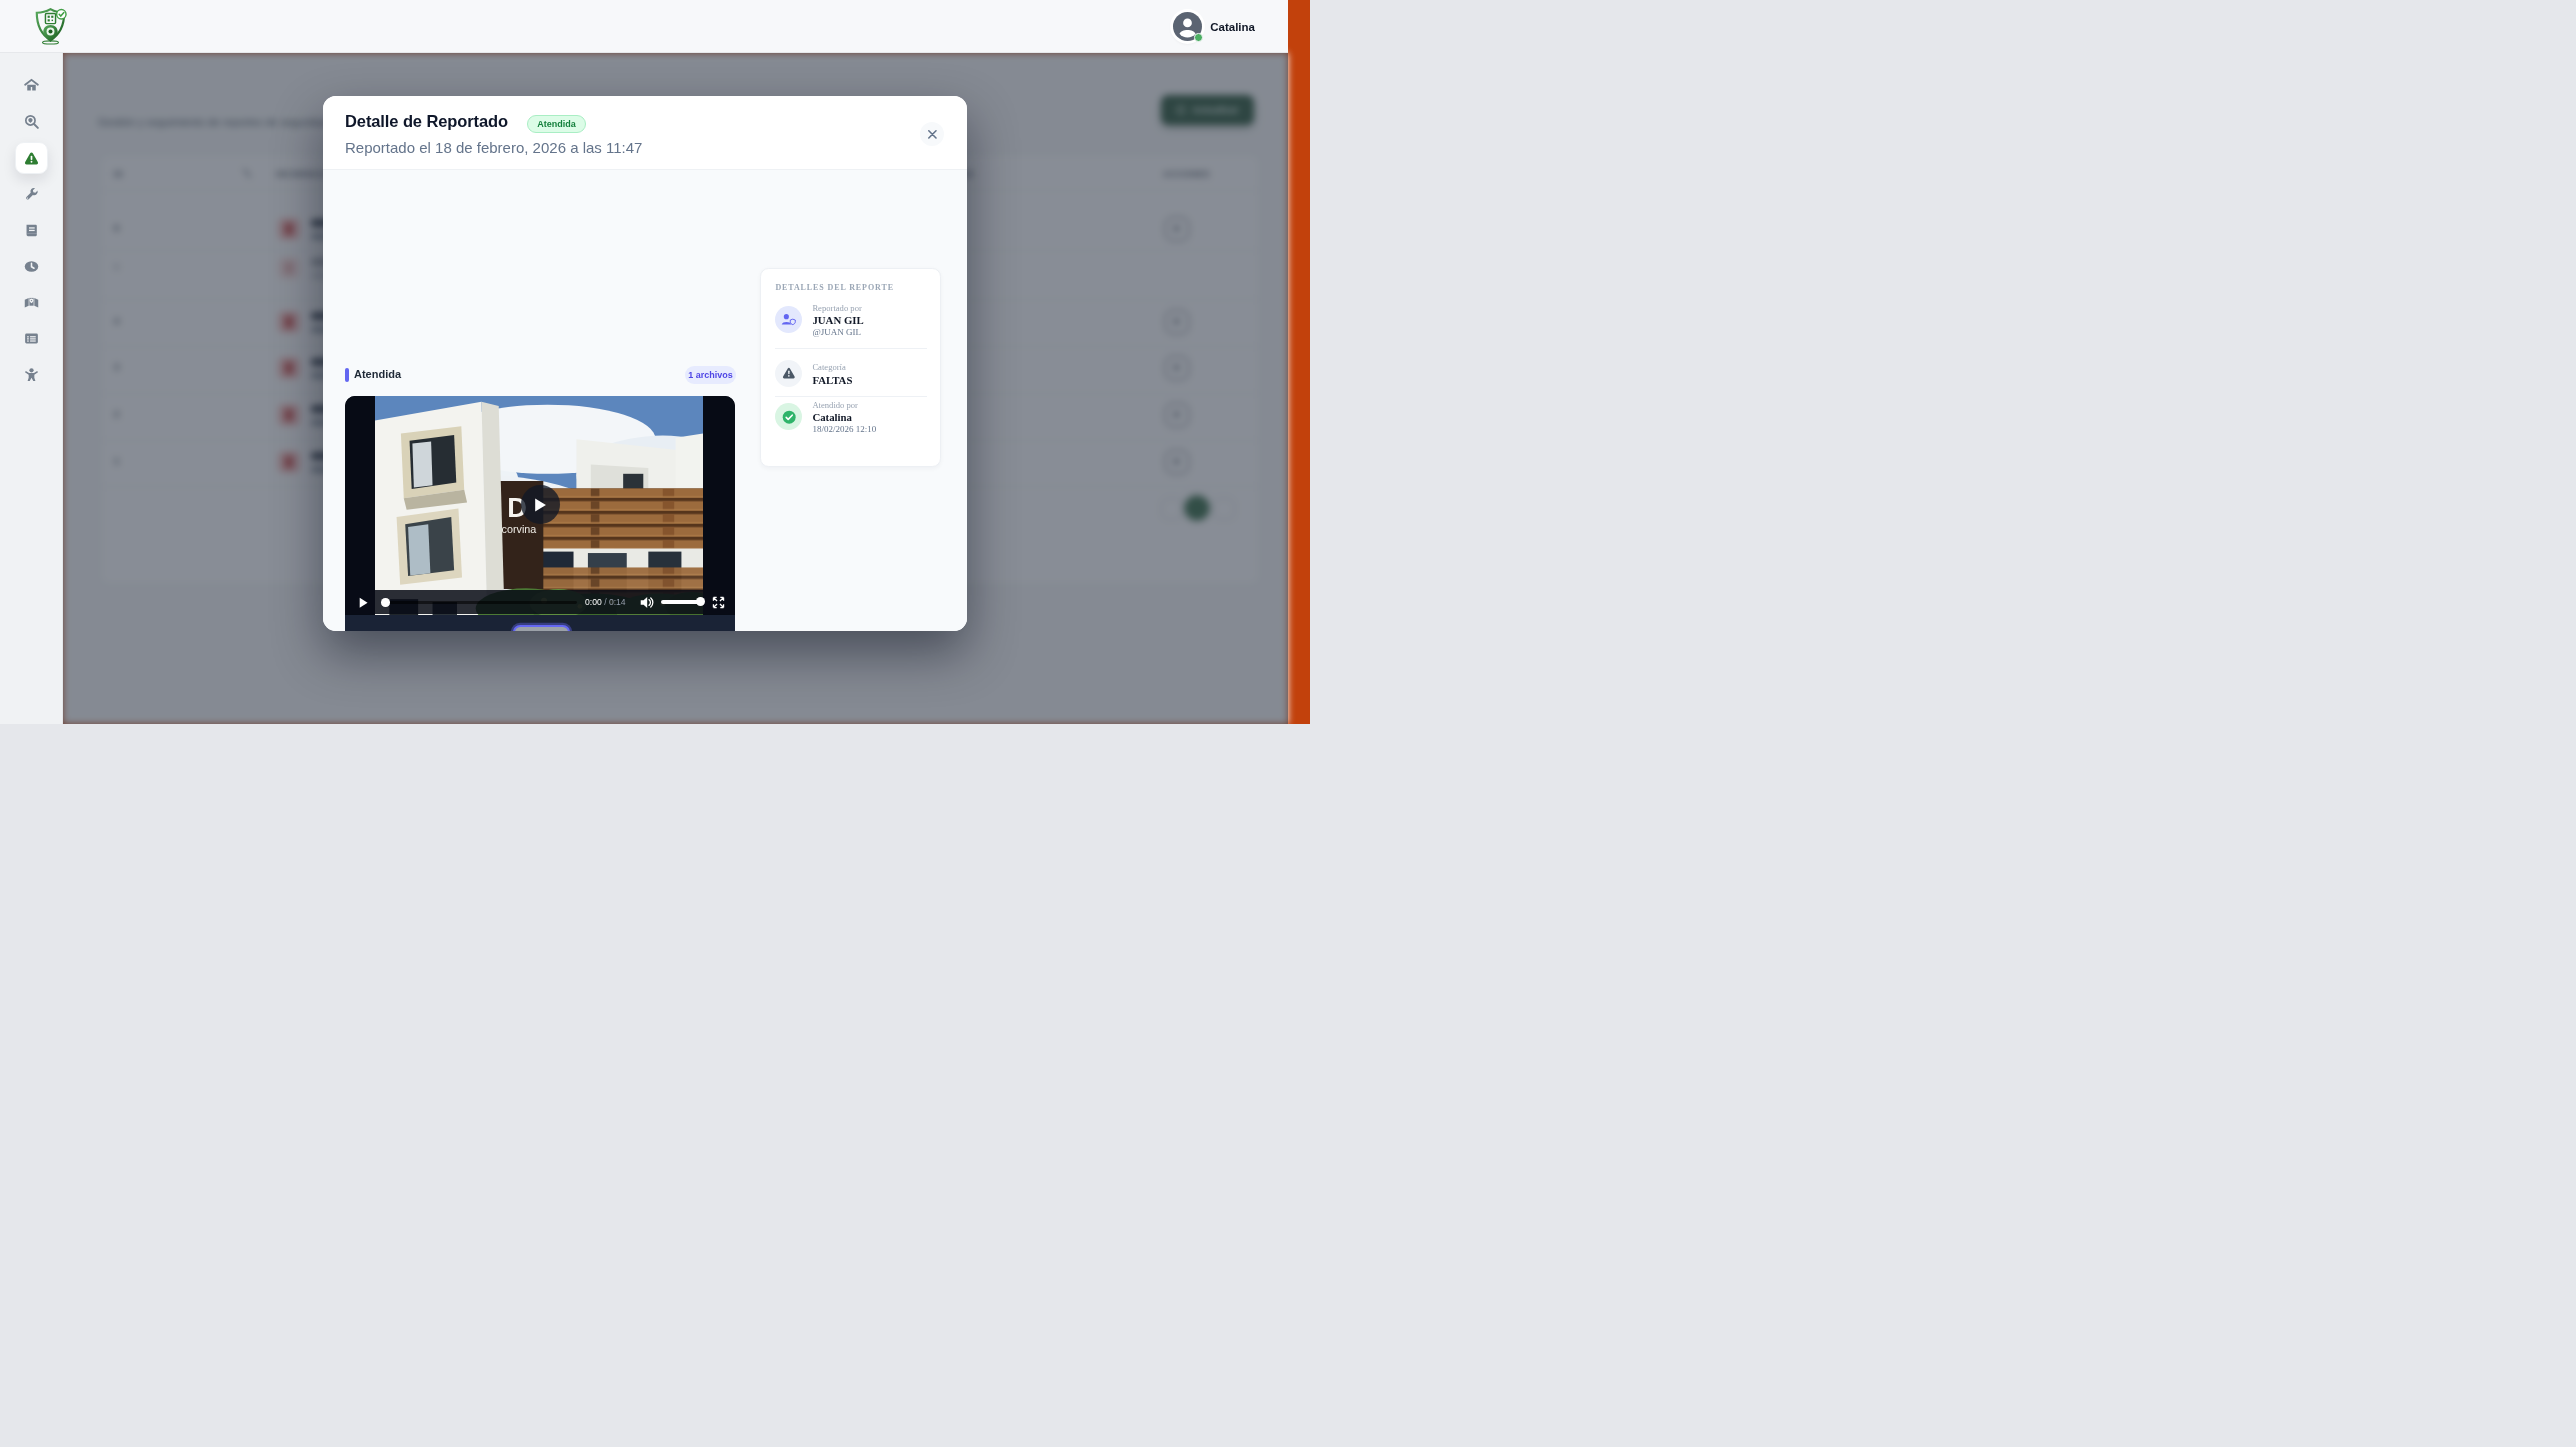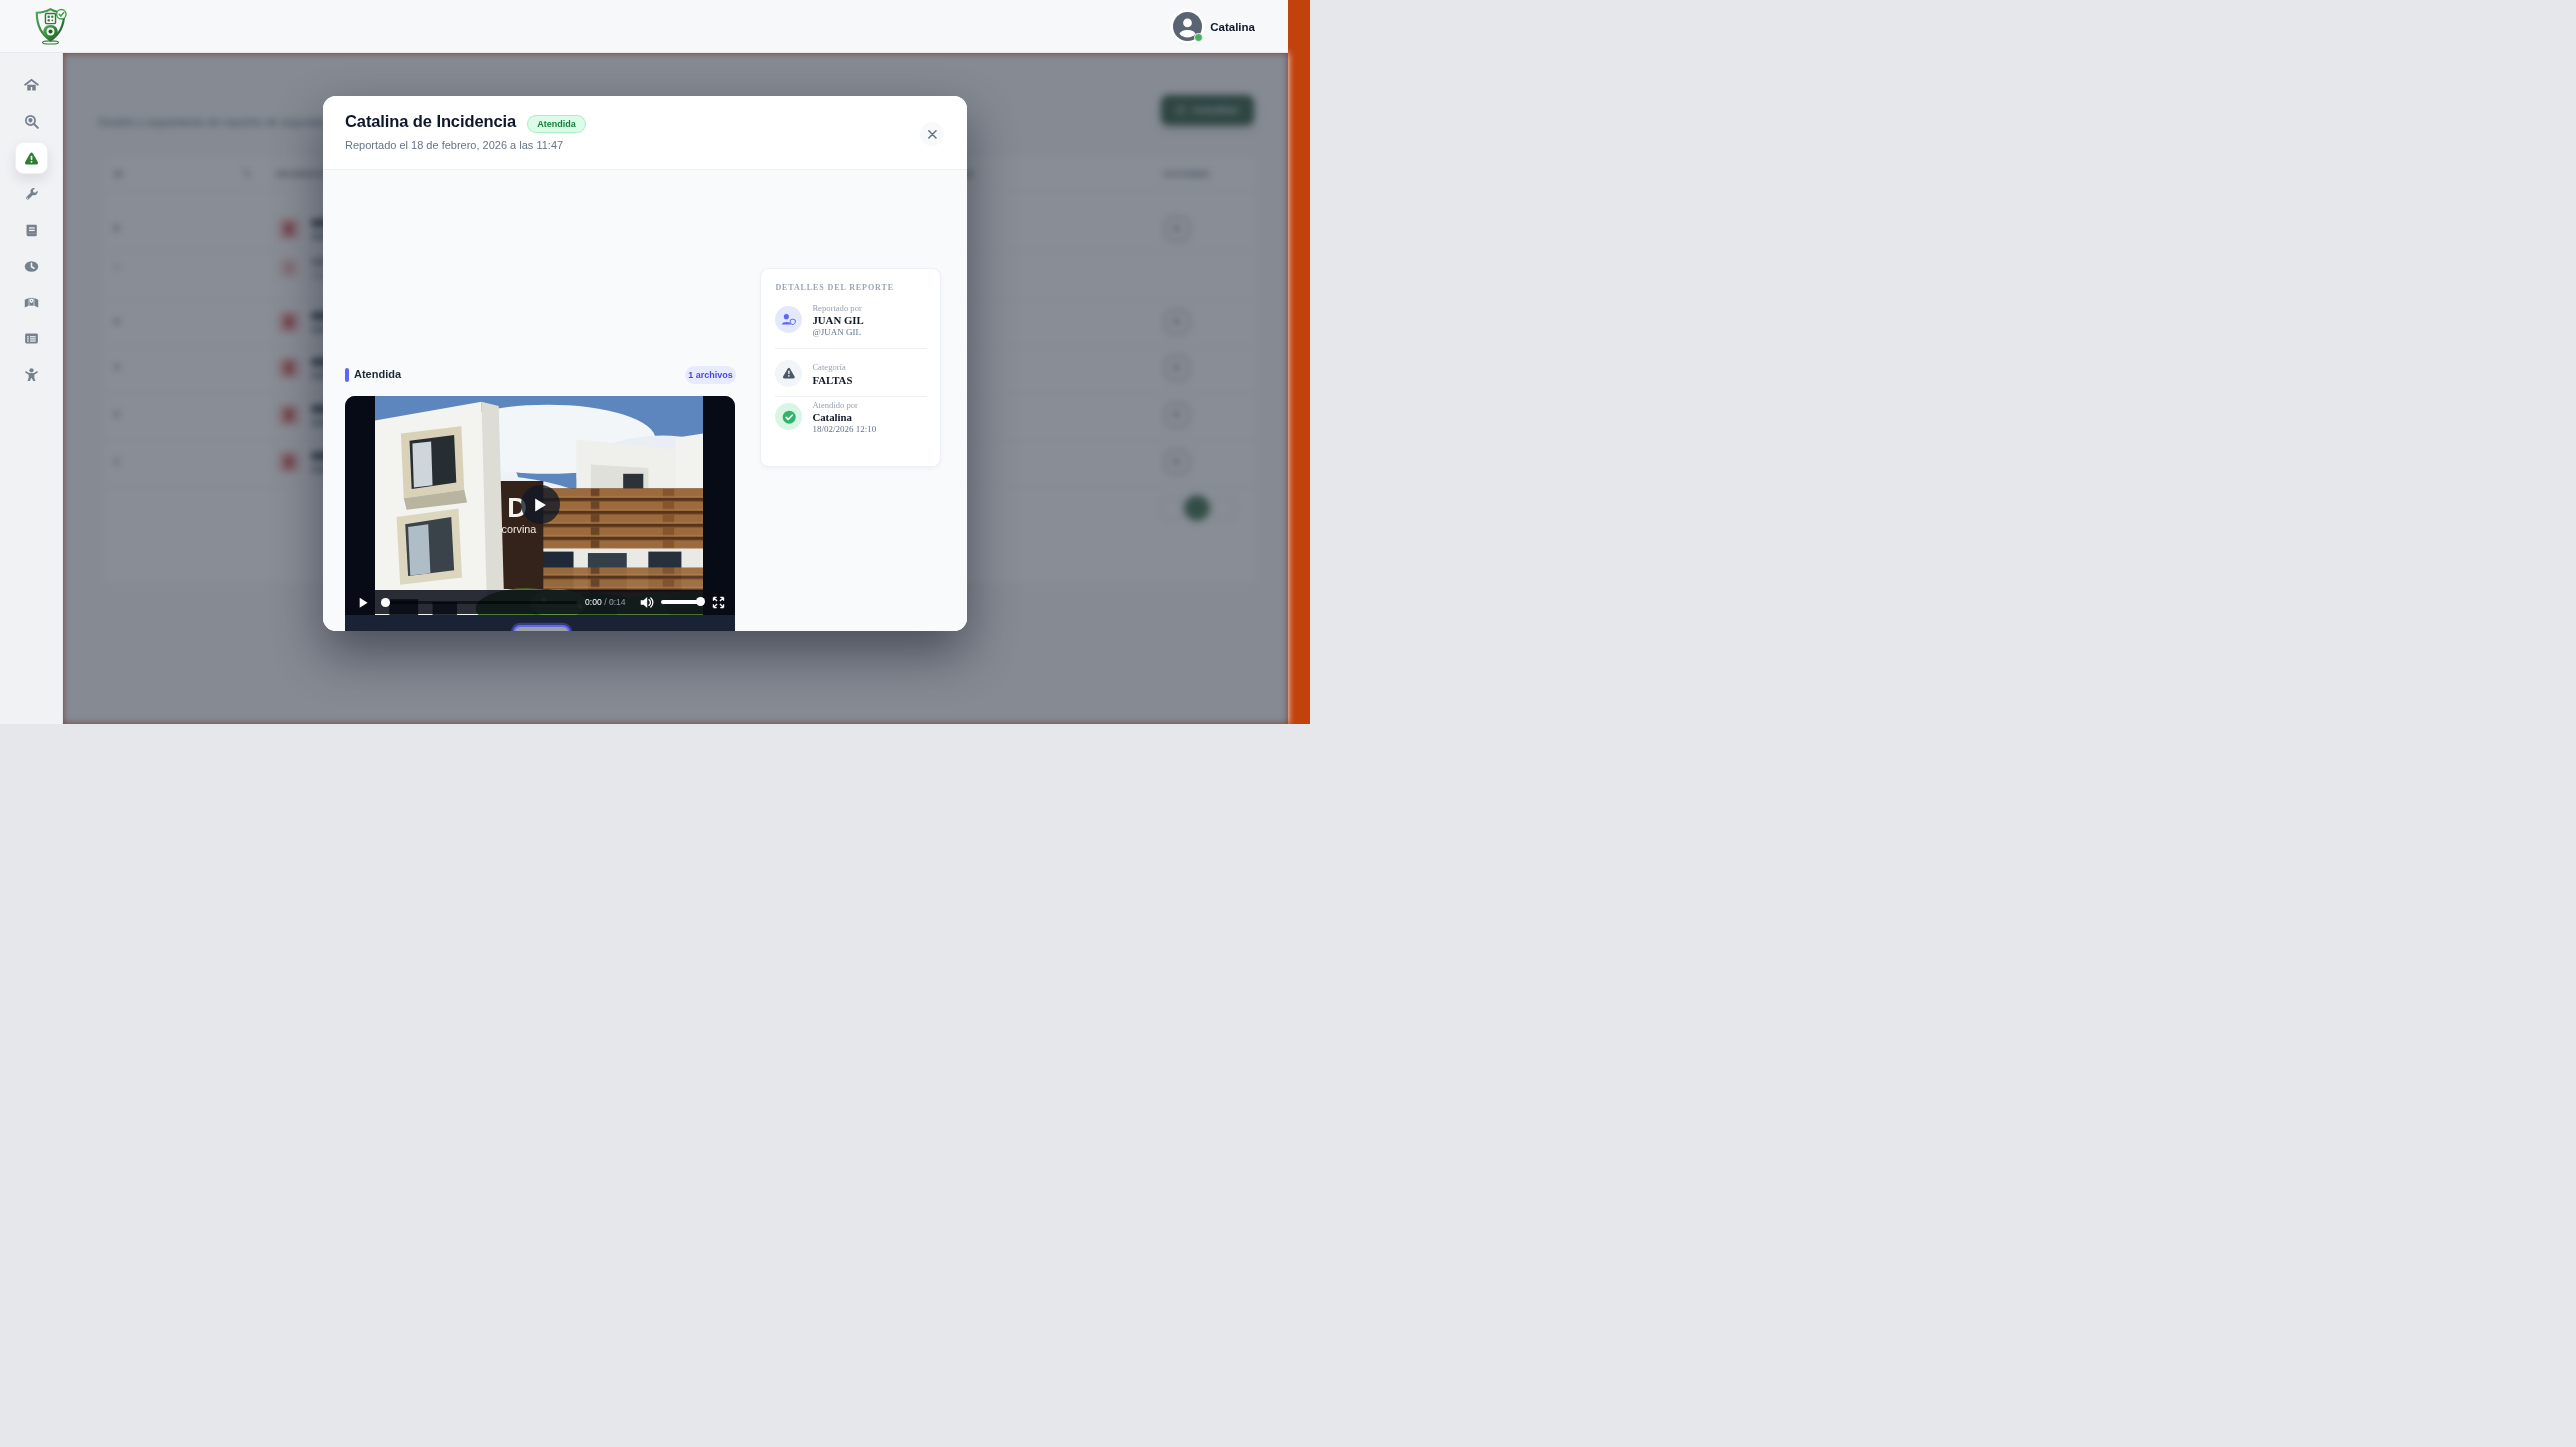--- a/index.html
+++ b/index.html
@@ -40,21 +40,21 @@
   .pg-btn{position:absolute;top:343px;width:21.6px;height:21.6px;border-radius:5.8px;border:1.4px solid #8b93a0;opacity:.45;}
   #pg-current{position:absolute;left:1084px;top:341px;width:24.4px;height:24.4px;border-radius:50%;background:#27603a;box-shadow:0 0 0 2.9px rgba(39,96,58,.25);}
 
   #overlay{left:63px;top:53px;width:1225px;height:671px;background:rgba(58,66,80,.60);z-index:10;}
 
   
   #modal{left:323px;top:96px;width:644px;height:535px;background:#ffffff;border-radius:13px;box-shadow:0 21.6px 50px rgba(2,6,23,.45);z-index:40;overflow:hidden;}
   #modal-header{position:relative;height:74px;background:#ffffff;border-bottom:0.7px solid #eef1f4;}
   #modal-title{position:absolute;left:22px;top:16px;font-size:16.5px;font-weight:800;color:#0f172a;letter-spacing:-0.1px;}
   #status-badge{position:absolute;left:204px;top:18.7px;height:18px;padding:0 9.3px;display:flex;align-items:center;background:#dcfce7;border:0.7px solid #a9eec4;border-radius:9.3px;font-size:9px;font-weight:bold;color:#15803d;}
-  #modal-subtitle{position:absolute;left:22px;top:43px;font-size:11px;color:#64748b;}
+  #modal-subtitle{position:absolute;left:22px;top:43px;font-size:15px;color:#64748b;}
   #close-btn{position:absolute;left:597px;top:26px;width:24px;height:24px;border-radius:50%;background:#f7f9fb;display:flex;align-items:center;justify-content:center;cursor:pointer;}
   #modal-body{position:relative;width:644px;height:461px;background:#f8fafc;}
 
   #incident-card{left:22px;top:98px;width:390px;height:75px;background:#ffffff;border:0.7px solid #edf0f4;border-radius:8.6px;box-shadow:0 1.4px 4.3px rgba(15,23,42,.04);}
   .accent-bar{position:absolute;width:3.6px;border-radius:2.2px;}
   #incident-title{position:absolute;left:29px;top:16px;font-size:12px;font-weight:800;color:#1f2937;}
   #incident-desc{position:absolute;left:18px;top:45px;font-size:10.8px;color:#3f4a58;}
 
   #evidence-title{position:absolute;left:31px;top:198px;font-size:11px;font-weight:800;color:#1f2937;}
   #evidence-badge{position:absolute;left:362px;top:196px;width:51px;height:18px;background:#e7ebfe;border-radius:9.3px;display:flex;align-items:center;justify-content:center;font-size:9px;font-weight:bold;color:#4f46e5;}
@@ -264,21 +264,21 @@
     <div class="s-item" style="top:305px;">
       <svg viewBox="0 0 24 24">
           <circle cx="12" cy="6" r="3" fill="#76818e"></circle>
           <path d="M4 7 l4.5 3 h7 L20 7 l1.2 1.8 L16 12.5 v4 l1.5 4.5 h-3 L12 16.5 L9.5 21 h-3 L8 16.5 v-4 L2.8 8.8 Z" fill="#76818e"></path>
         </svg>
     </div>
   </div>
 
   <div class="abs" id="modal">
     <div id="modal-header">
-      <div id="modal-title">Catalina de Incidencia</div>
+      <div id="modal-title">Detalle de Reportado</div>
       <div id="status-badge">Atendida</div>
       <div id="modal-subtitle">Reportado el 18 de febrero, 2026 a las 11:47</div>
       <div id="close-btn">
         <svg width="10.8" height="10.8" viewBox="0 0 15 15">
             <path d="M2.5 2.5 L12.5 12.5 M12.5 2.5 L2.5 12.5" stroke="#64748b" stroke-width="2.2" stroke-linecap="round"></path>
           </svg>
       </div>
     </div>
 
     <div id="modal-body">

